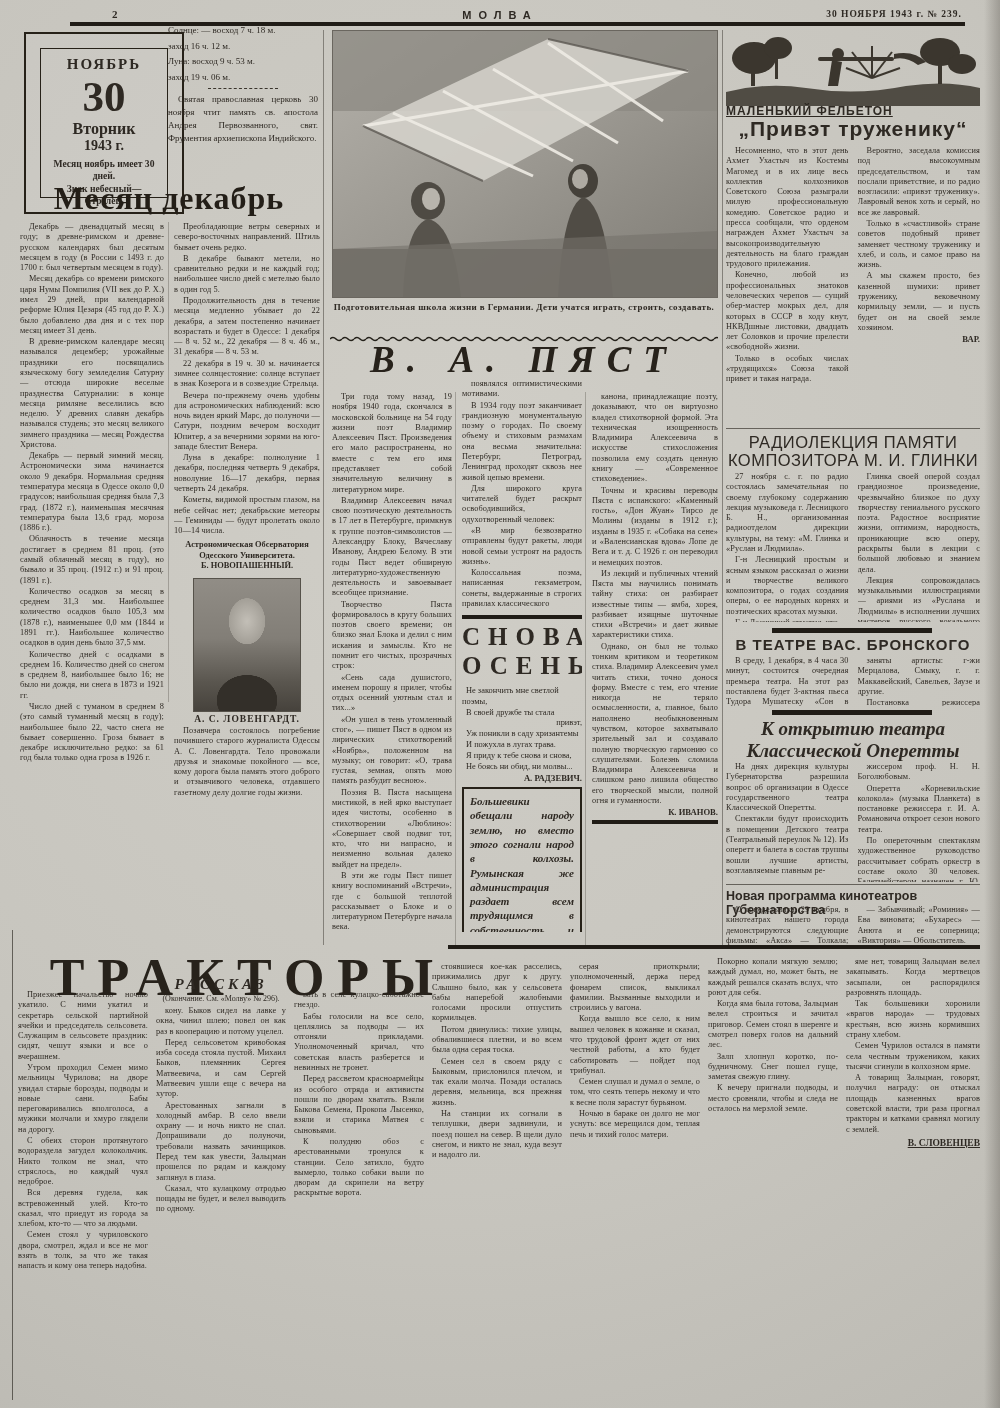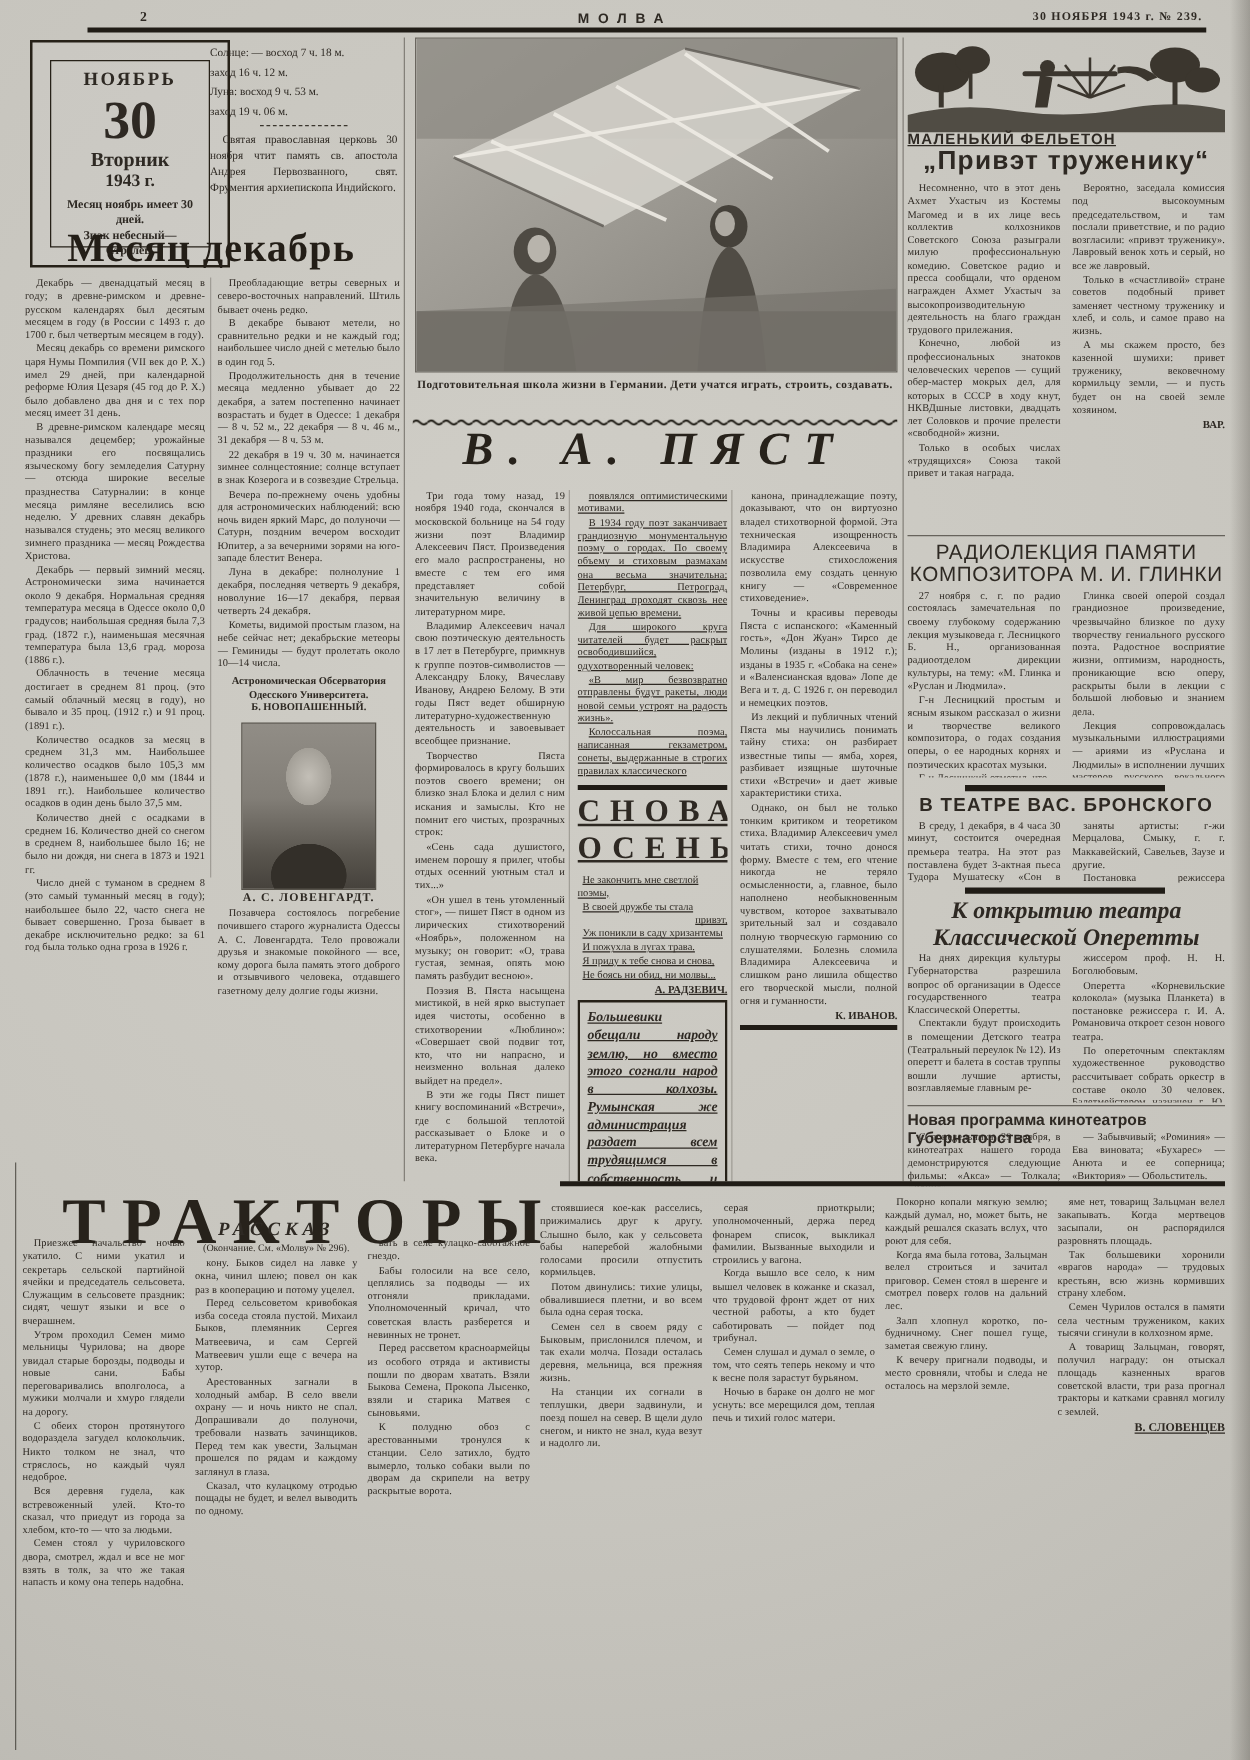--- a/index.html
+++ b/index.html
@@ -84,21 +84,21 @@
       <div class="cal-month">НОЯБРЬ</div>
       <div class="cal-day">30</div>
       <div class="cal-weekday">Вторник</div>
       <div class="cal-year">1943 г.</div>
       <div class="cal-note">Месяц ноябрь имеет 30 дней.</div>
       <div class="cal-note">Знак небесный—</div>
       <div class="cal-note">Стрелец.</div>
     </div>
   </div>
 
-  <div class="abs" style="left:168px;top:36px;width:150px;">
+  <div class="abs" style="left:168px;top:24px;width:150px;">
     <div class="plain" style="font-size:9px;line-height:1.5;">
         <p>Солнце: — восход 7 ч. 18 м.</p>
         <p>заход 16 ч. 12 м.</p>
         <p>Луна: восход 9 ч. 53 м.</p>
         <p>заход 19 ч. 06 м.</p>
       </div>
     <div class="dashes"></div>
     <div style="font-size:9px;line-height:1.45;text-align:justify;text-indent:10px;">Святая православная церковь 30 ноября чтит память св. апостола Андрея Первозванного, свят. Фрументия архиепископа Индийского.</div>
   </div>
 
@@ -185,21 +185,21 @@
   <div class="abs col" style="left:332px;top:392px;width:120px;height:553px;">
       <p>Три года тому назад, 19 ноября 1940 года, скончался в московской больнице на 54 году жизни поэт Владимир Алексеевич Пяст. Произведения его мало распространены, но вместе с тем его имя представляет собой значительную величину в литературном мире.</p>
       <p>Владимир Алексеевич начал свою поэтическую деятельность в 17 лет в Петербурге, примкнув к группе поэтов-символистов — Александру Блоку, Вячеславу Иванову, Андрею Белому. В эти годы Пяст ведет обширную литературно-художественную деятельность и завоевывает всеобщее признание.</p>
       <p>Творчество Пяста формировалось в кругу больших поэтов своего времени; он близко знал Блока и делил с ним искания и замыслы. Кто не помнит его чистых, прозрачных строк:</p>
       <p>«Сень сада душистого, именем порошу я прилег, чтобы отдых осенний уютным стал и тих...»</p>
       <p>«Он ушел в тень утомленный стог», — пишет Пяст в одном из лирических стихотворений «Ноябрь», положенном на музыку; он говорит: «О, трава густая, земная, опять мою память разбудит весною».</p>
       <p>Поэзия В. Пяста насыщена мистикой, в ней ярко выступает идея чистоты, особенно в стихотворении «Люблино»: «Совершает свой подвиг тот, кто, что ни напрасно, и неизменно вольная далеко выйдет на предел».</p>
       <p>В эти же годы Пяст пишет книгу воспоминаний «Встречи», где с большой теплотой рассказывает о Блоке и о литературном Петербурге начала века.</p>
     </div>
 
-  <div class="abs" style="left:462px;top:392px;width:120px;height:553px;overflow:hidden;text-decoration:underline;">
+  <div class="abs" style="left:462px;top:379px;width:120px;height:553px;overflow:hidden;">
     <div class="col" style="width:120px;">
         <p>появлялся оптимистическими мотивами.</p>
         <p>В 1934 году поэт заканчивает грандиозную монументальную поэму о городах. По своему объему и стиховым размахам она весьма значительна: Петербург, Петроград, Ленинград проходят сквозь нее живой цепью времени.</p>
         <p>Для широкого круга читателей будет раскрыт освободившийся, одухотворенный человек:</p>
         <p>«В мир безвозвратно отправлены будут ракеты, люди новой семьи устроят на радость жизнь».</p>
         <p>Колоссальная поэма, написанная гекзаметром, сонеты, выдержанные в строгих правилах классического</p>
       </div>
     <div class="rule" style="position:static;width:120px;height:4px;margin:5px 0 4px;"></div>
     <div class="h-snova">СНОВА</div>
     <div class="h-snova">ОСЕНЬ</div>

